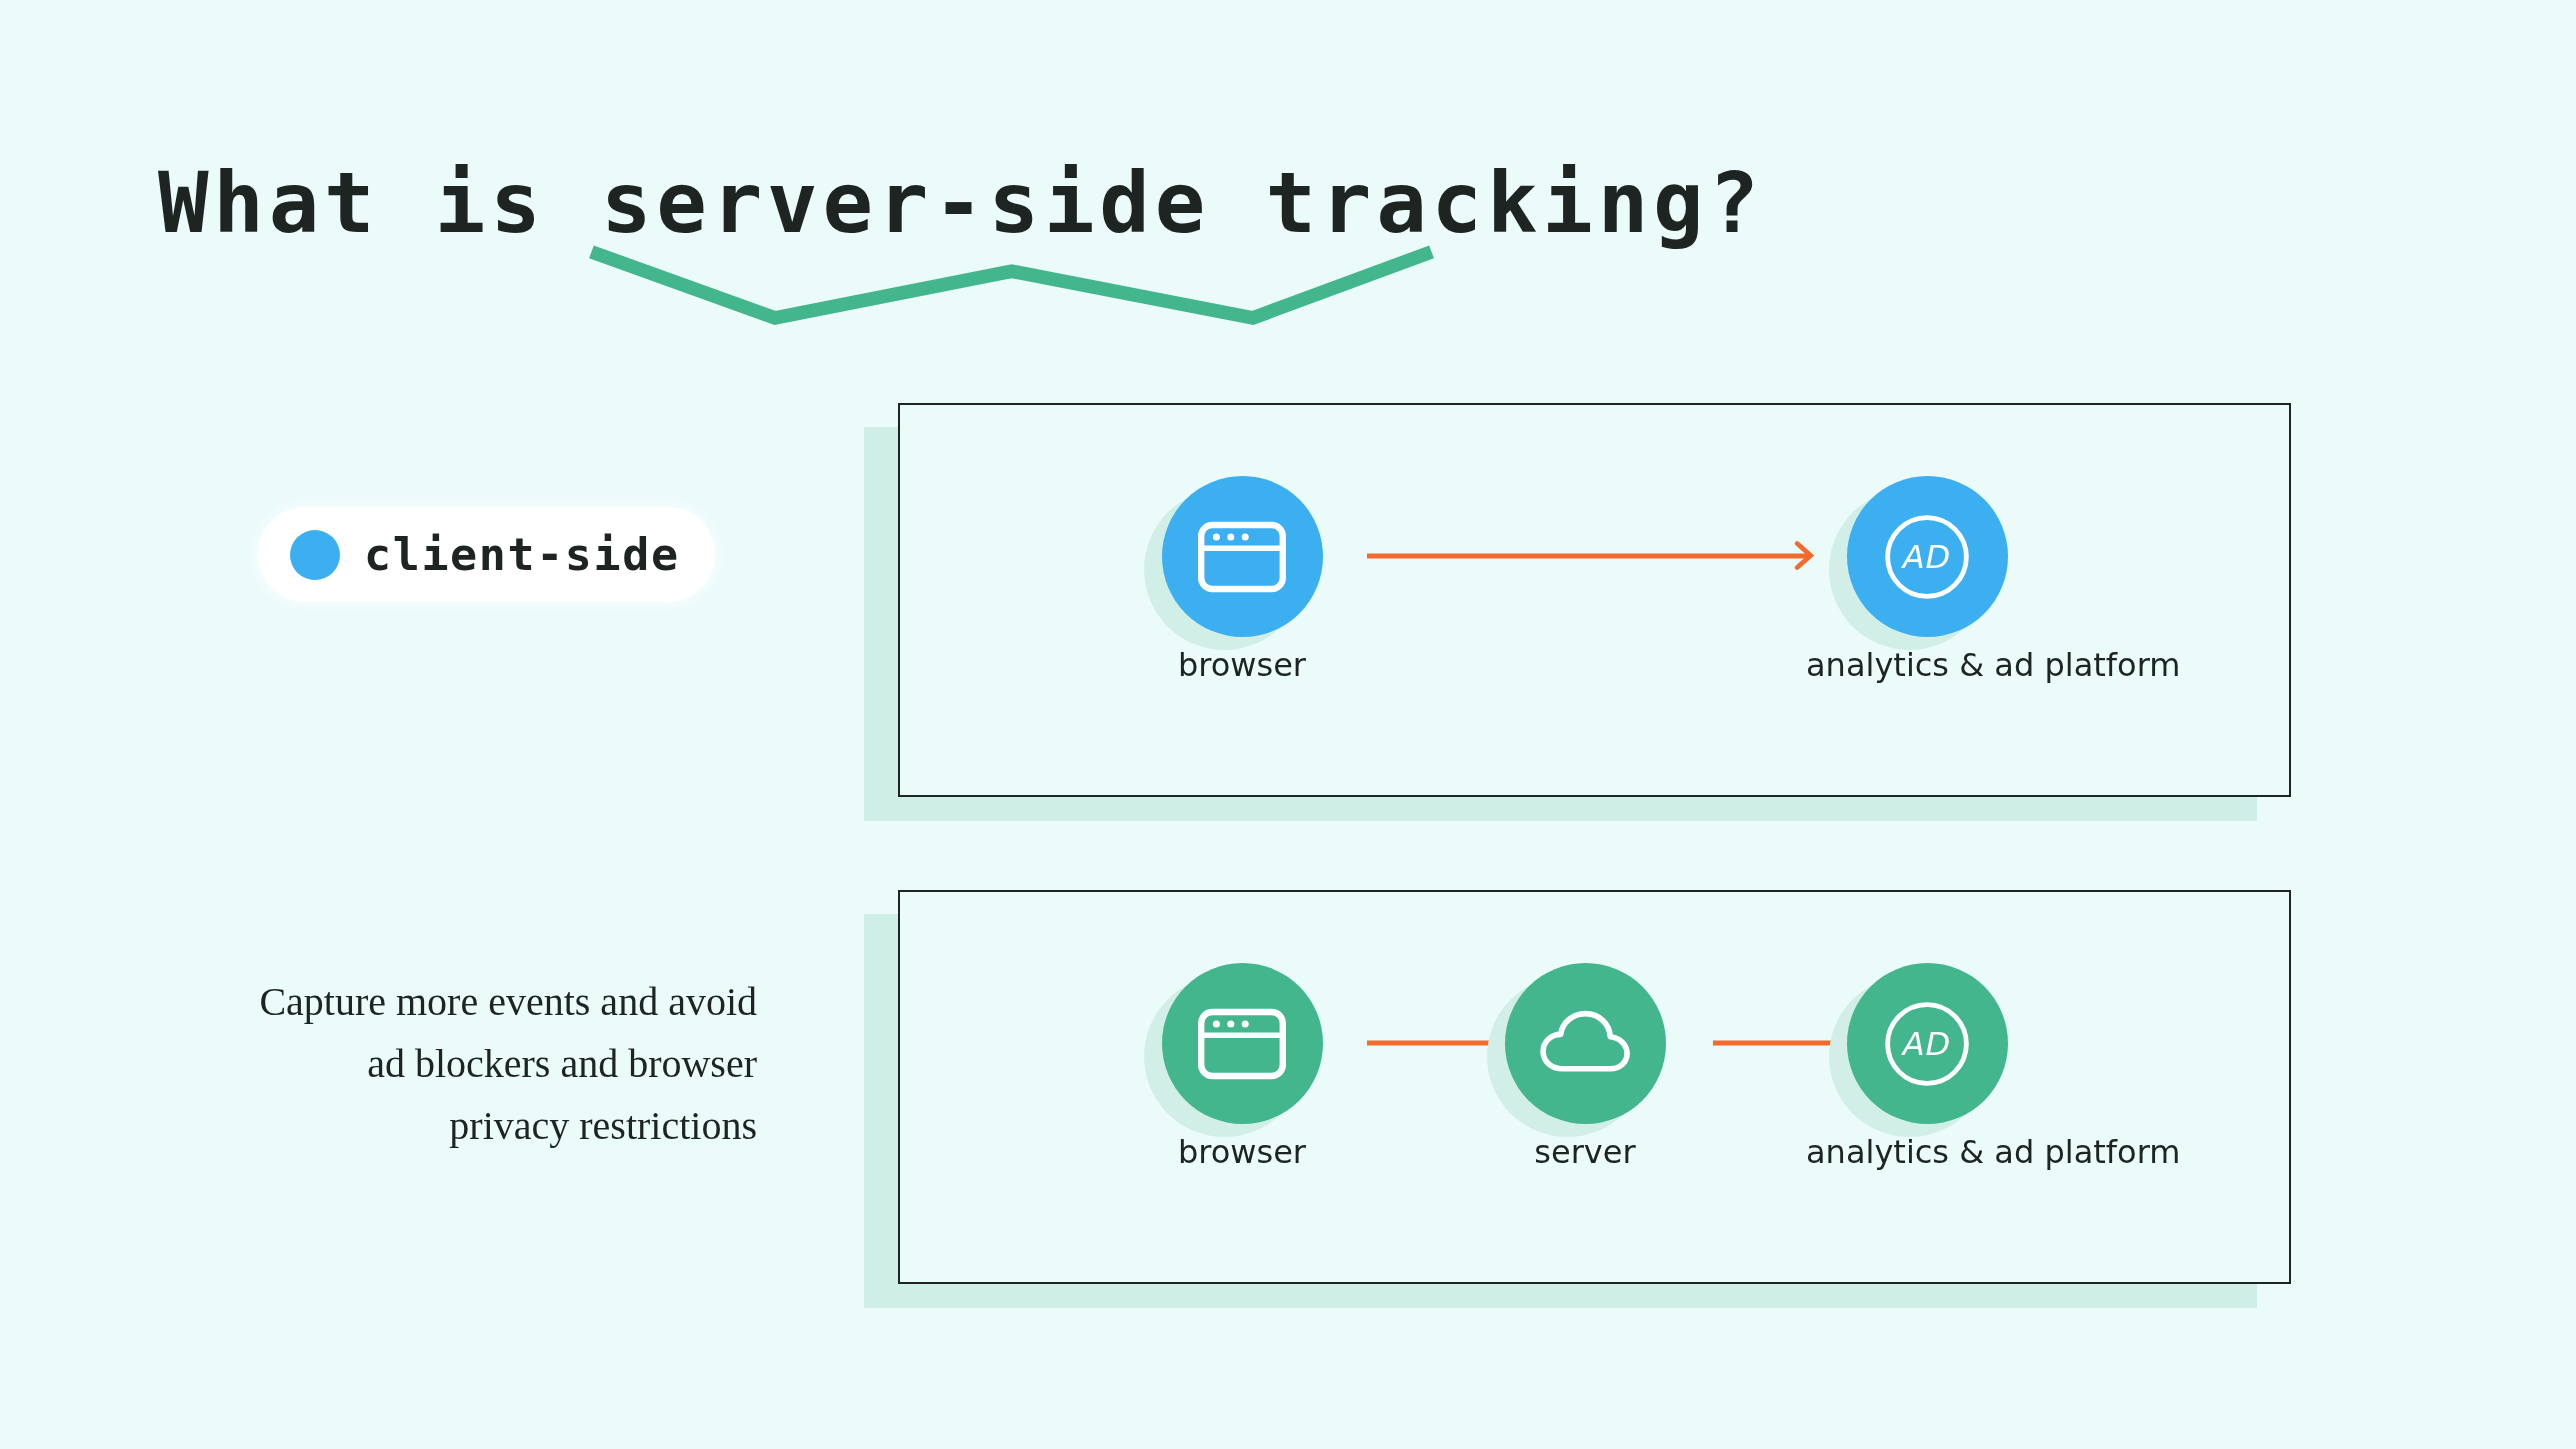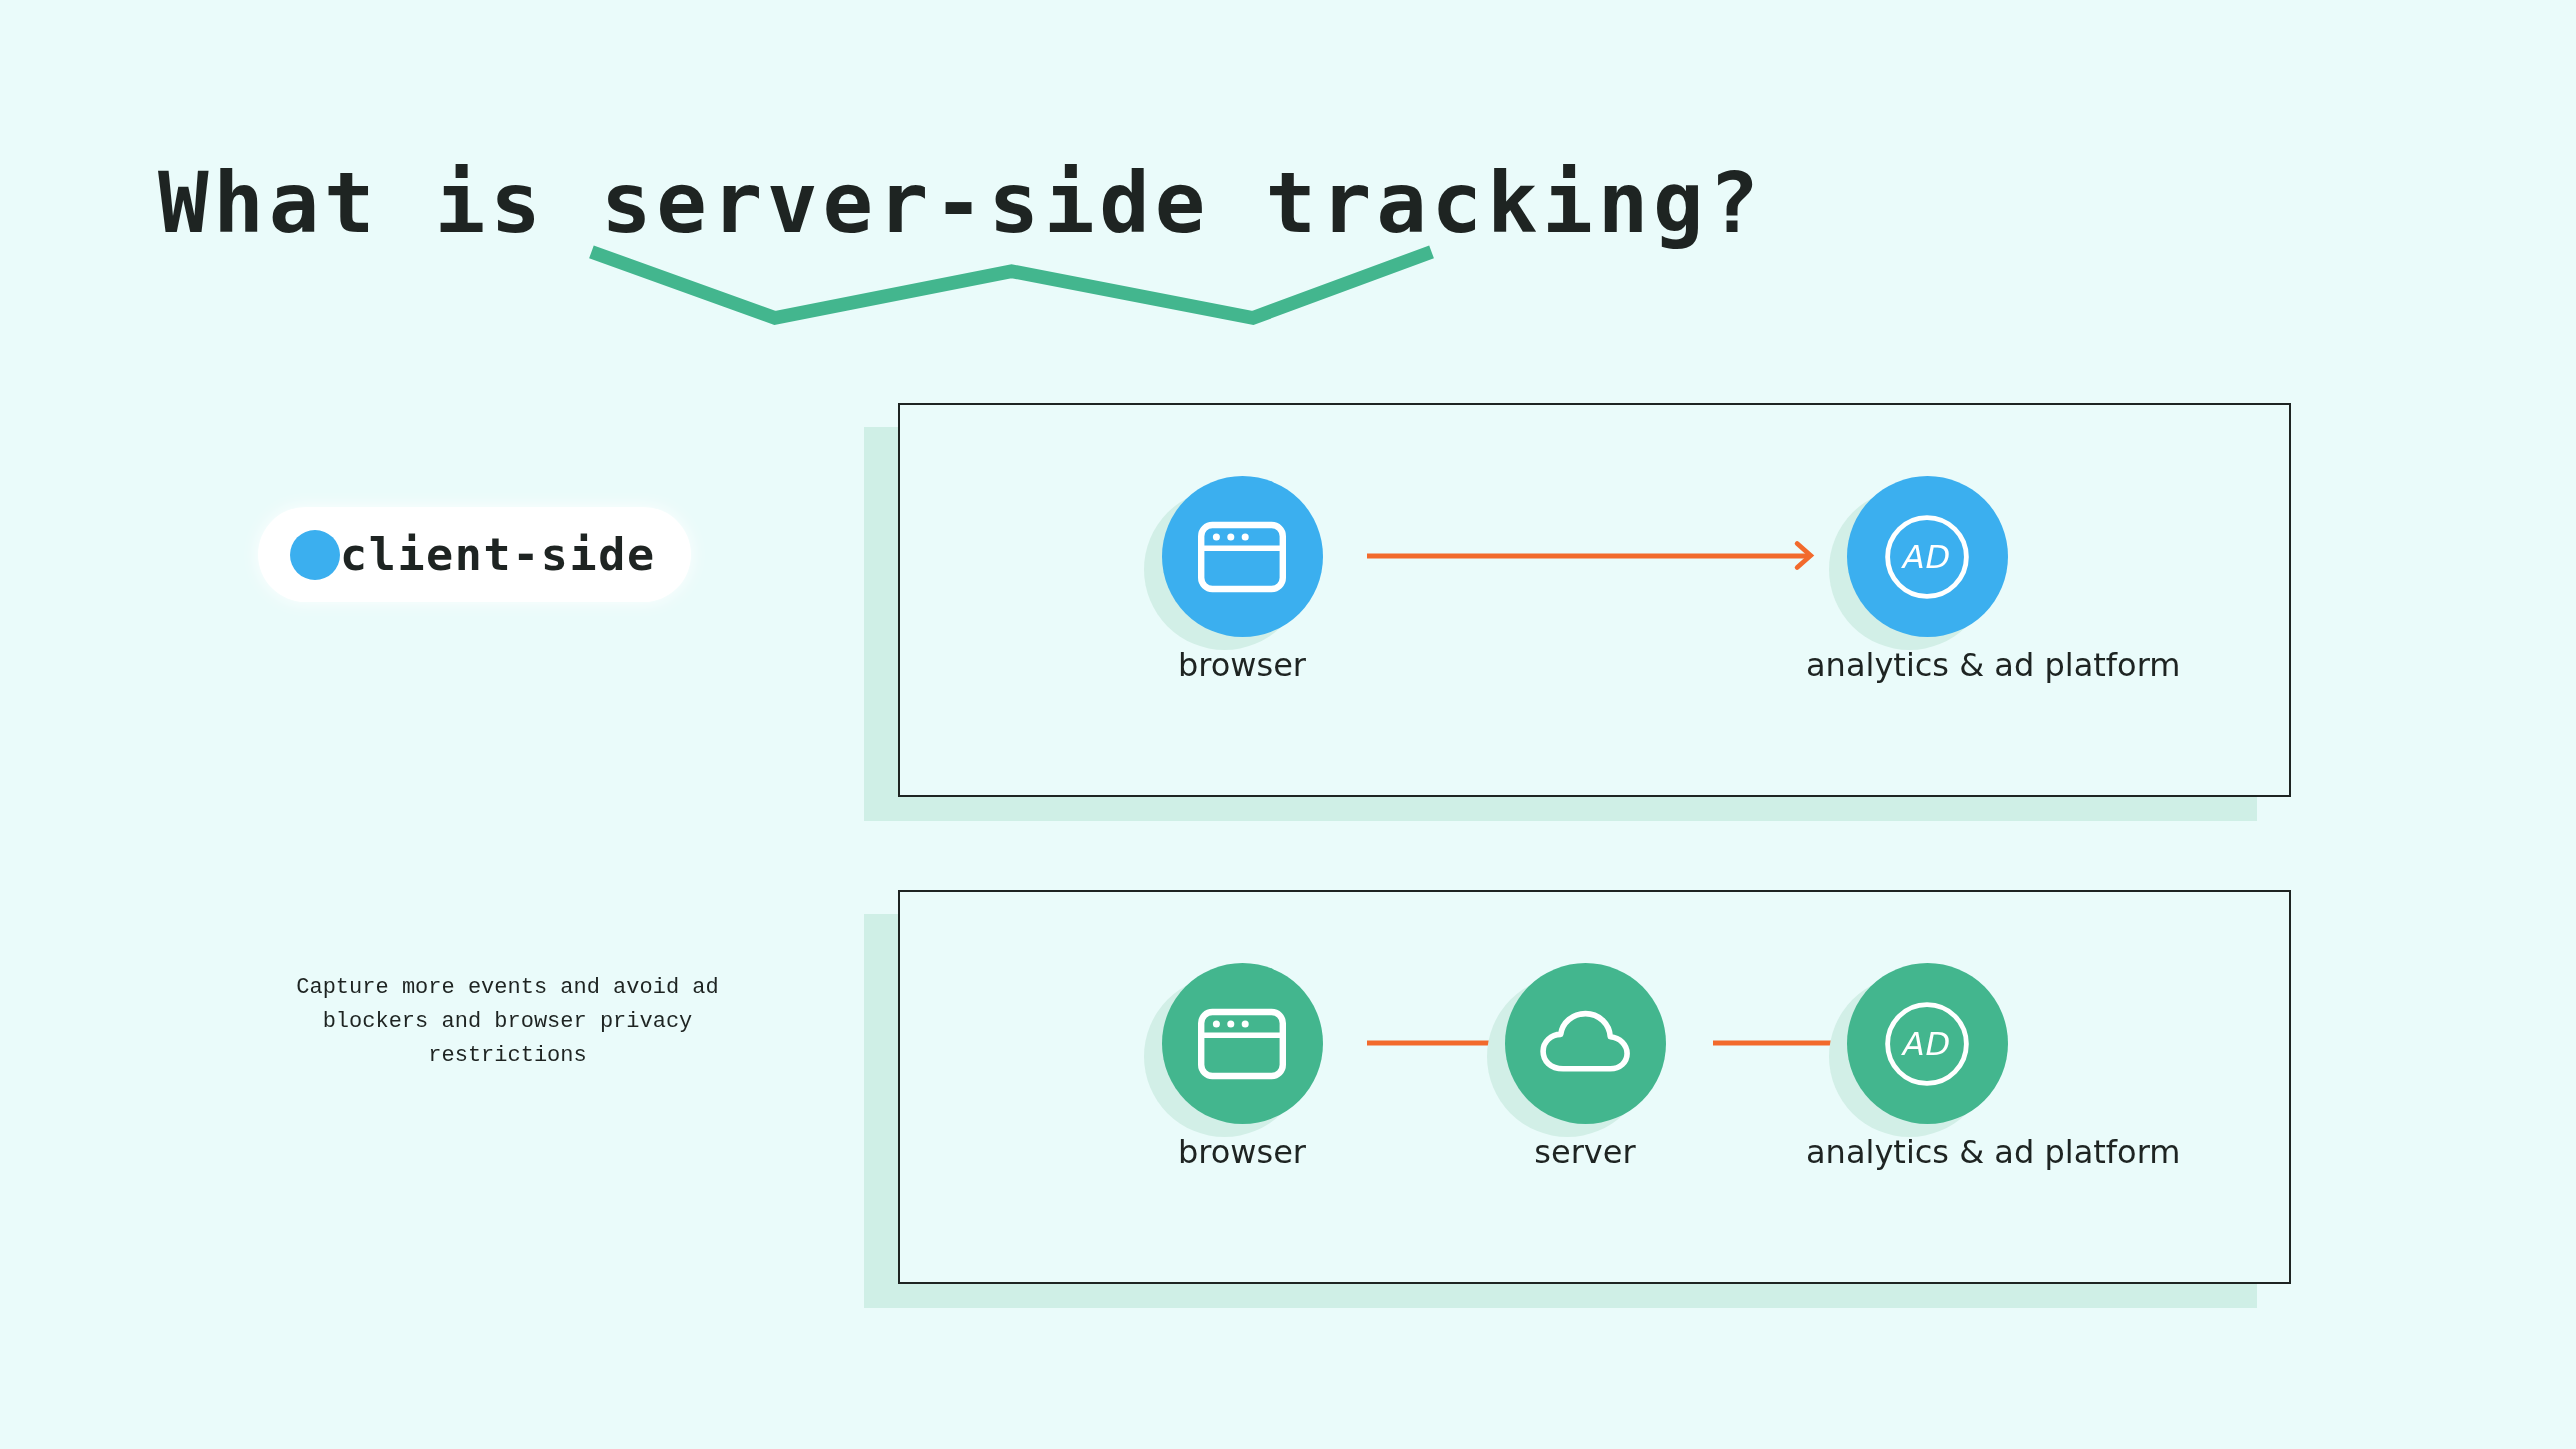--- a/index.html
+++ b/index.html
@@ -65,29 +65,30 @@
     flex: 0 0 auto;
   }
   .pill-dot.blue  { background: #3BAFEF; }
   .pill-dot.green { background: #43B68E; }
   .pill-label {
     font-family: "DejaVu Sans Mono", monospace;
     font-weight: bold;
     font-size: 45px;
     letter-spacing: 1.6px;
     color: #1E2422;
+    margin-left: 24px;
     white-space: nowrap;
   }
 
   #legend-server-caption {
     margin-top: 37px;
     width: 499px;
-    text-align: center;
-    font-family: Liberation Mono, monospace;
-    font-size: 22px;
+    text-align: right;
+    font-family: Liberation Serif, serif;
+    font-size: 40px;
     line-height: 1.55;
     color: #1E2422;
   }
 
   
   .card-wrap {
     position: absolute;
   }
   #card-client { left: 898px; top: 403px;  width: 1393px; height: 394px; }
   #card-server { left: 898px; top: 890px; width: 1393px; height: 394px; }

